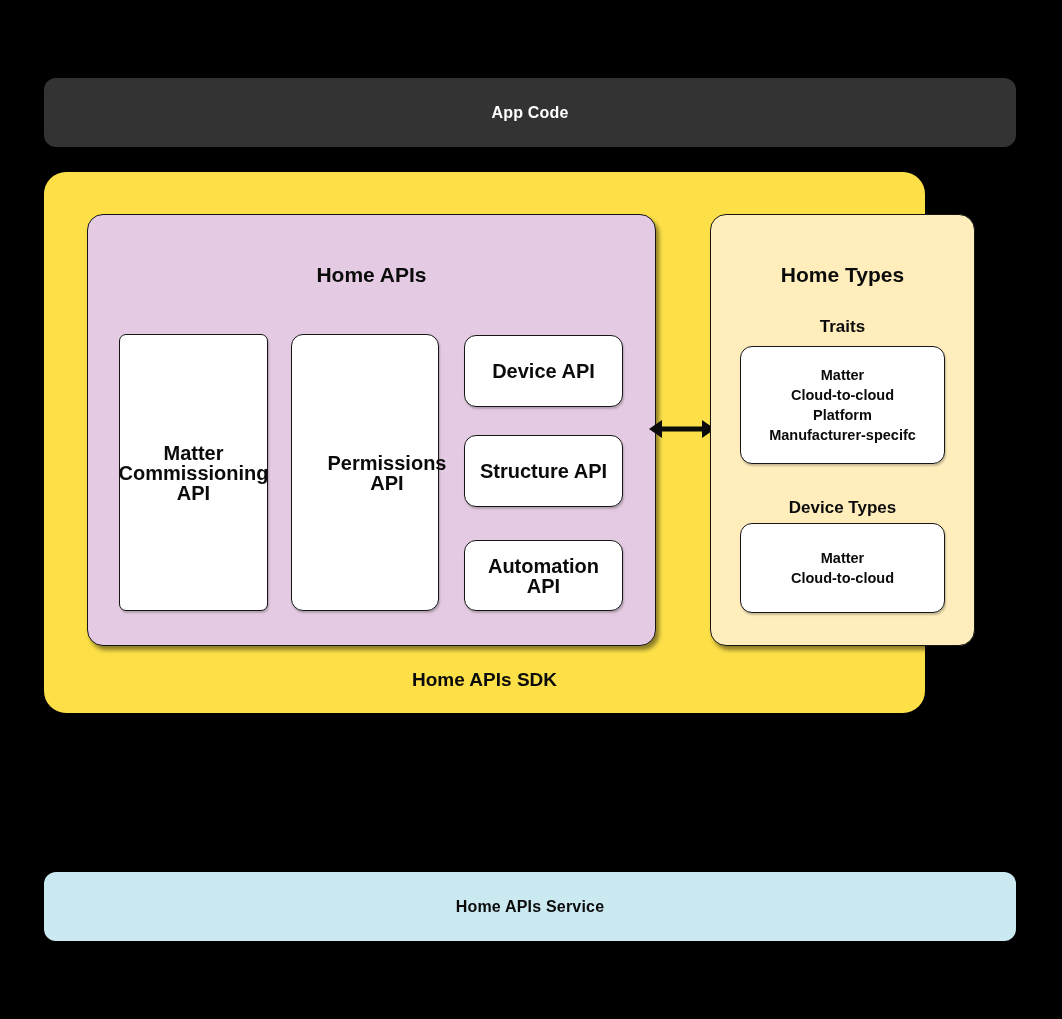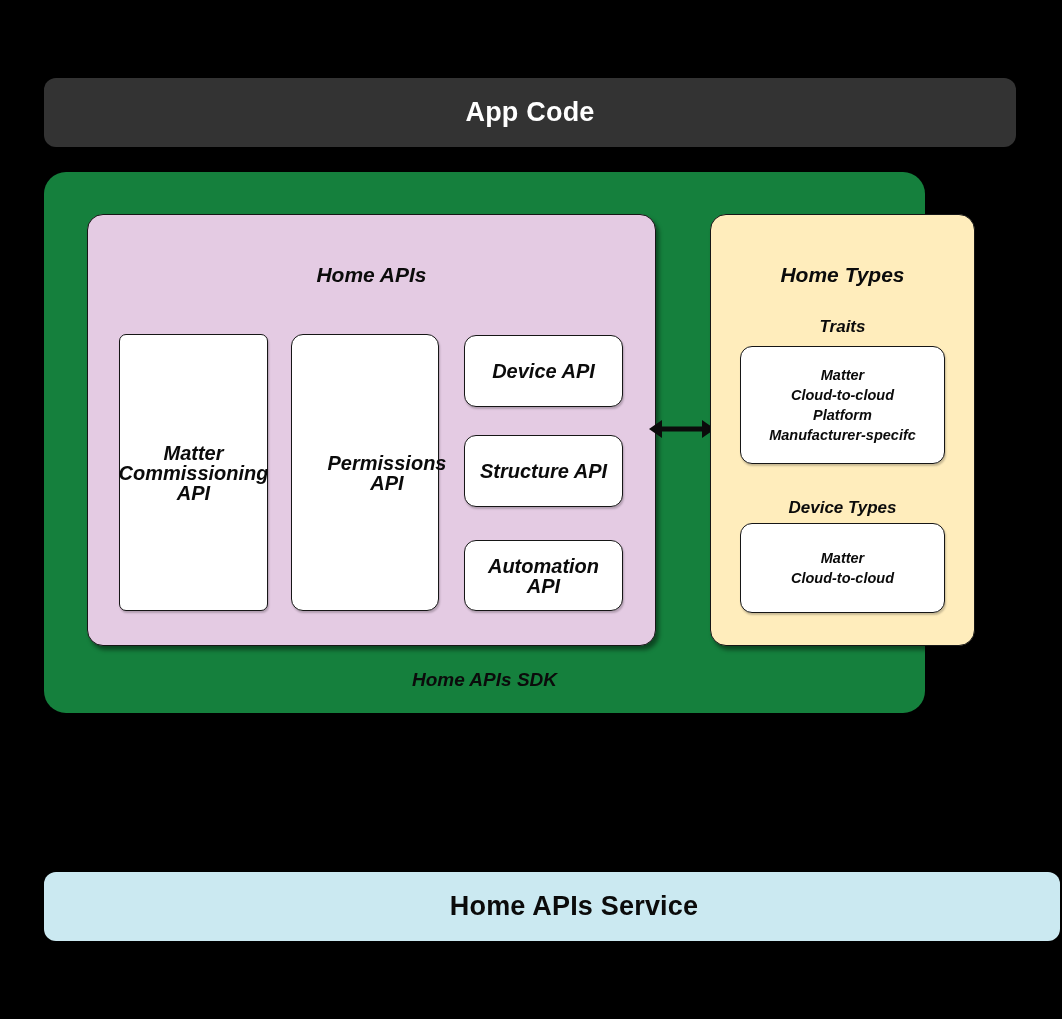--- a/index.html
+++ b/index.html
@@ -1,26 +1,26 @@
 <!DOCTYPE html>
 <html><head>
 <meta charset="utf-8">
 <style>
   html,body{margin:0;padding:0;background:#000;}
   body{font-family:"Liberation Sans", sans-serif;}
   .page{position:relative;width:1062px;height:1019px;background:#000000;overflow:hidden;}
 
   .band{position:absolute;left:44px;width:972px;height:69px;border-radius:12px;
         display:flex;align-items:center;justify-content:center;
-        font-size:27px;font-weight:700;letter-spacing:.2px;}
+        font-size:16px;font-weight:700;letter-spacing:.2px;}
   .app-code{top:78px;background:#333333;color:#ffffff;}
-  .service{top:872px;background:#cbe9f1;color:#0b0b0b;padding-left:44px;}
+  .service{top:872px;background:#cbe9f1;color:#0b0b0b;}
 
   .sdk{position:absolute;left:44px;top:172px;width:881px;height:541px;
-       background:#15803d;border-radius:22px;font-style:italic;}
+       background:#fde047;border-radius:22px;}
 
   .panel{position:absolute;border:1.6px solid #161616;border-radius:16px;
          box-shadow:3px 4px 4px rgba(0,0,0,.45);}
   .home-apis{left:43px;top:42px;width:567px;height:430px;background:#e4cbe3;}
   .home-types{left:666px;top:42px;width:263px;height:430px;background:#ffedbc;}
 
   .panel-title{position:absolute;left:0;right:0;top:48px;text-align:center;
                font-size:21px;font-weight:700;color:#0b0b0b;}
 
   .wbox{position:absolute;background:#ffffff;border:1.5px solid #161616;border-radius:12px;

